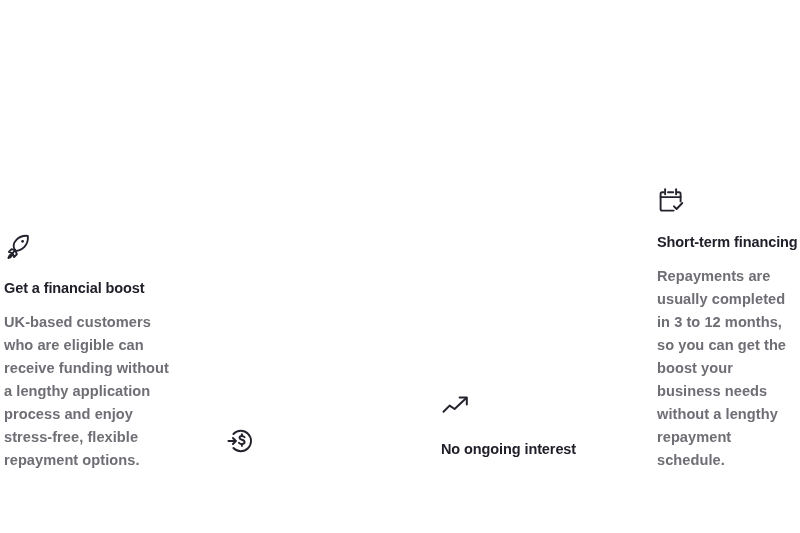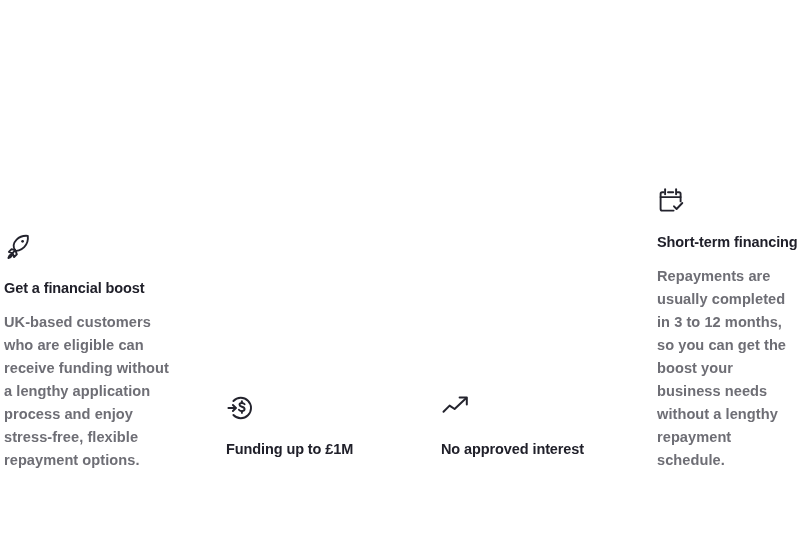--- a/index.html
+++ b/index.html
@@ -87,31 +87,30 @@
     <span class="feature-icon">
       <svg width="30" height="30" viewBox="0 0 30 30" fill="none" stroke="#23232d" stroke-width="1.9" stroke-linecap="round" stroke-linejoin="round">
         <path d="M7.4 8.0 A10.2 10.2 0 1 1 7.4 22.0"></path>
         <path d="M2.4 15 L9.6 15"></path>
         <path d="M6.9 12.0 L9.9 15 L6.9 18.0"></path>
         <path d="M18.6 11.2 C18.0 10.4 17.0 10.0 15.9 10.0 C14.5 10.0 13.5 10.7 13.5 11.8 C13.5 14.3 18.6 13.2 18.6 16.1 C18.6 17.4 17.4 18.2 15.9 18.2 C14.6 18.2 13.5 17.7 12.9 16.8"></path>
         <path d="M15.9 8.3 L15.9 10.0"></path>
         <path d="M15.9 18.2 L15.9 19.9"></path>
       </svg>
     </span>
-    <div class="feature-title">Funding up to £1M</div>
   </div>
 
   <div class="feature-card col-3">
     <span class="feature-icon">
       <svg width="40" height="30" viewBox="0 0 40 30" fill="none" stroke="#23232d" stroke-width="2.0" stroke-linecap="round" stroke-linejoin="round">
         <path d="M2.5 18.8 L8.6 12.6 L13.6 16.0 L25.3 5.0"></path>
         <path d="M18.6 4.6 L25.8 4.6 L25.8 11.6"></path>
       </svg>
     </span>
-    <div class="feature-title">No approved interest</div>
+    <div class="feature-title">No ongoing interest</div>
   </div>
 
   <div class="feature-card col-4">
     <span class="feature-icon">
       <svg width="30" height="30" viewBox="0 0 30 30" fill="none" stroke="#23232d" stroke-width="1.9" stroke-linecap="round" stroke-linejoin="round">
         <path d="M20.6 6.2 L22.0 6.2 C22.9 6.2 23.6 6.9 23.6 7.8 L23.6 15.4"></path>
         <path d="M16.2 6.2 L11.0 6.2"></path>
         <path d="M6.6 6.2 L5.2 6.2 C4.3 6.2 3.6 6.9 3.6 7.8 L3.6 23.0 C3.6 23.9 4.3 24.6 5.2 24.6 L16.6 24.6"></path>
         <path d="M3.6 11.1 L23.6 11.1"></path>
         <path d="M8.1 3.2 L8.1 8.3"></path>

